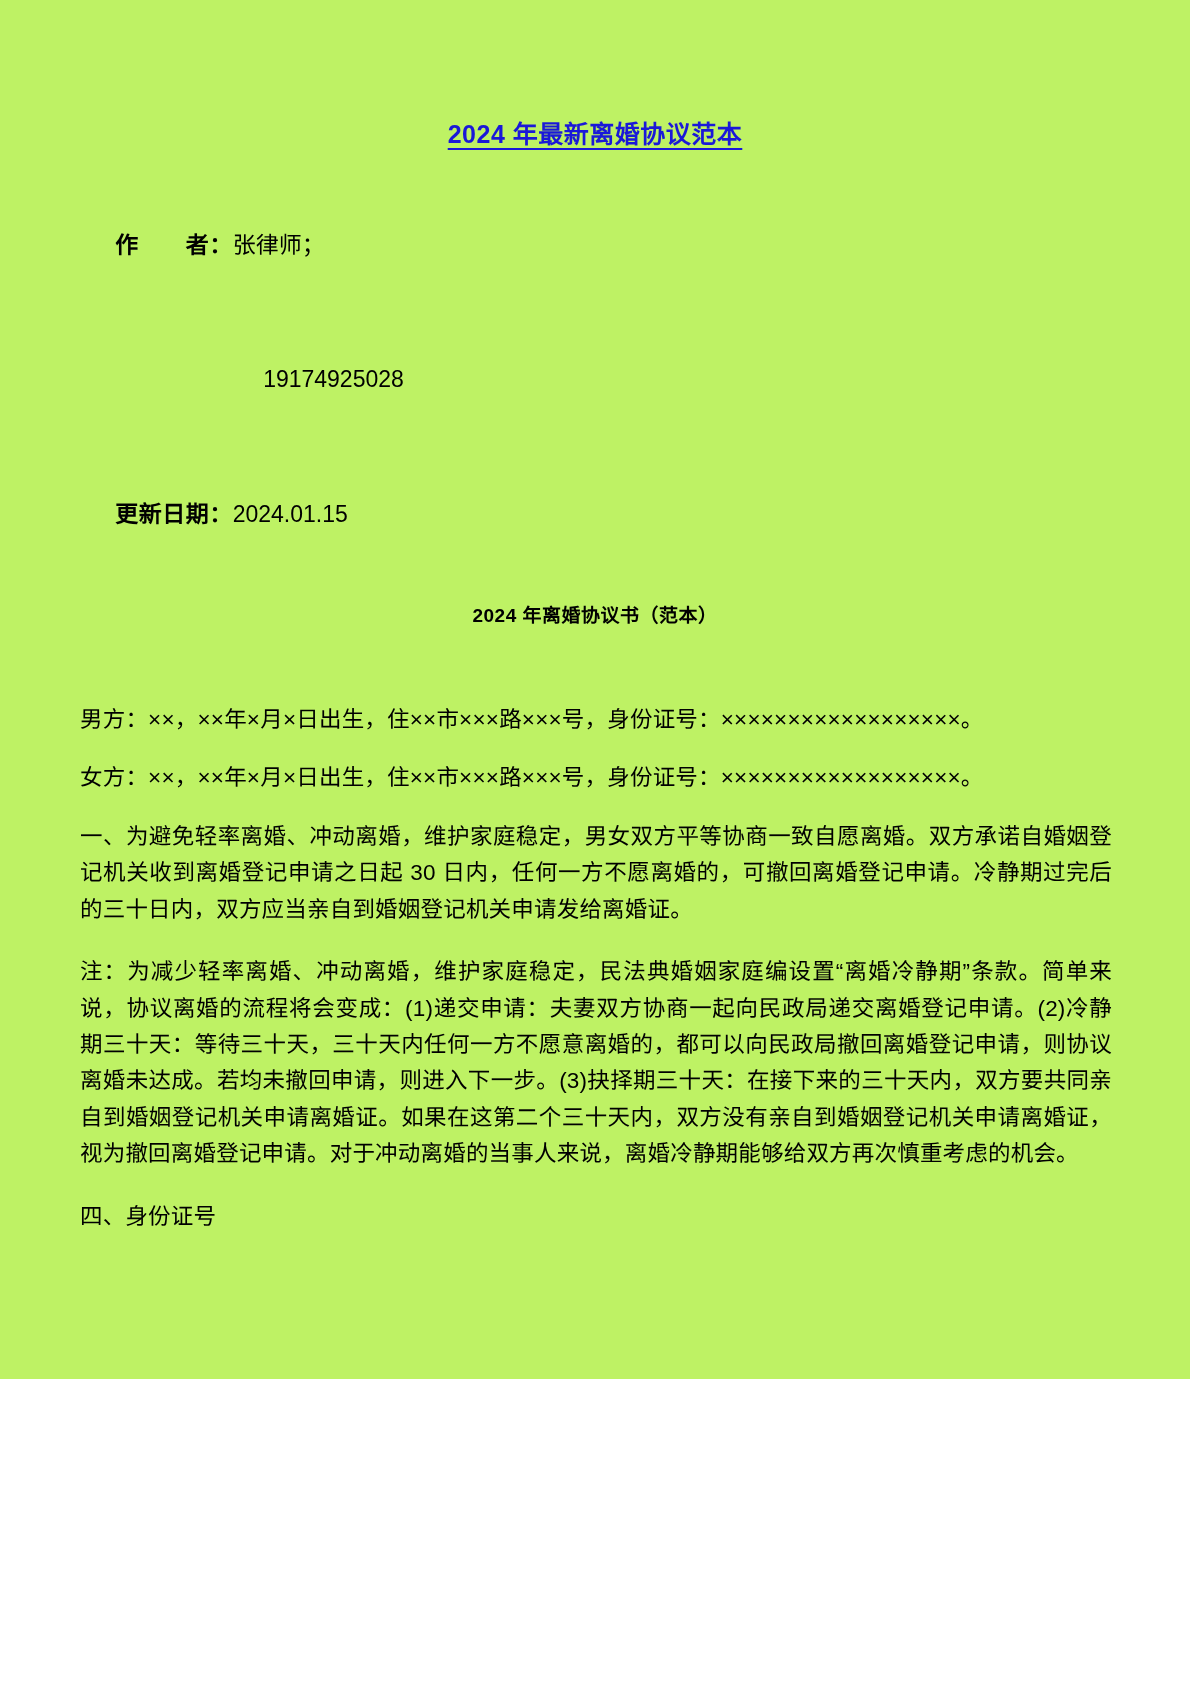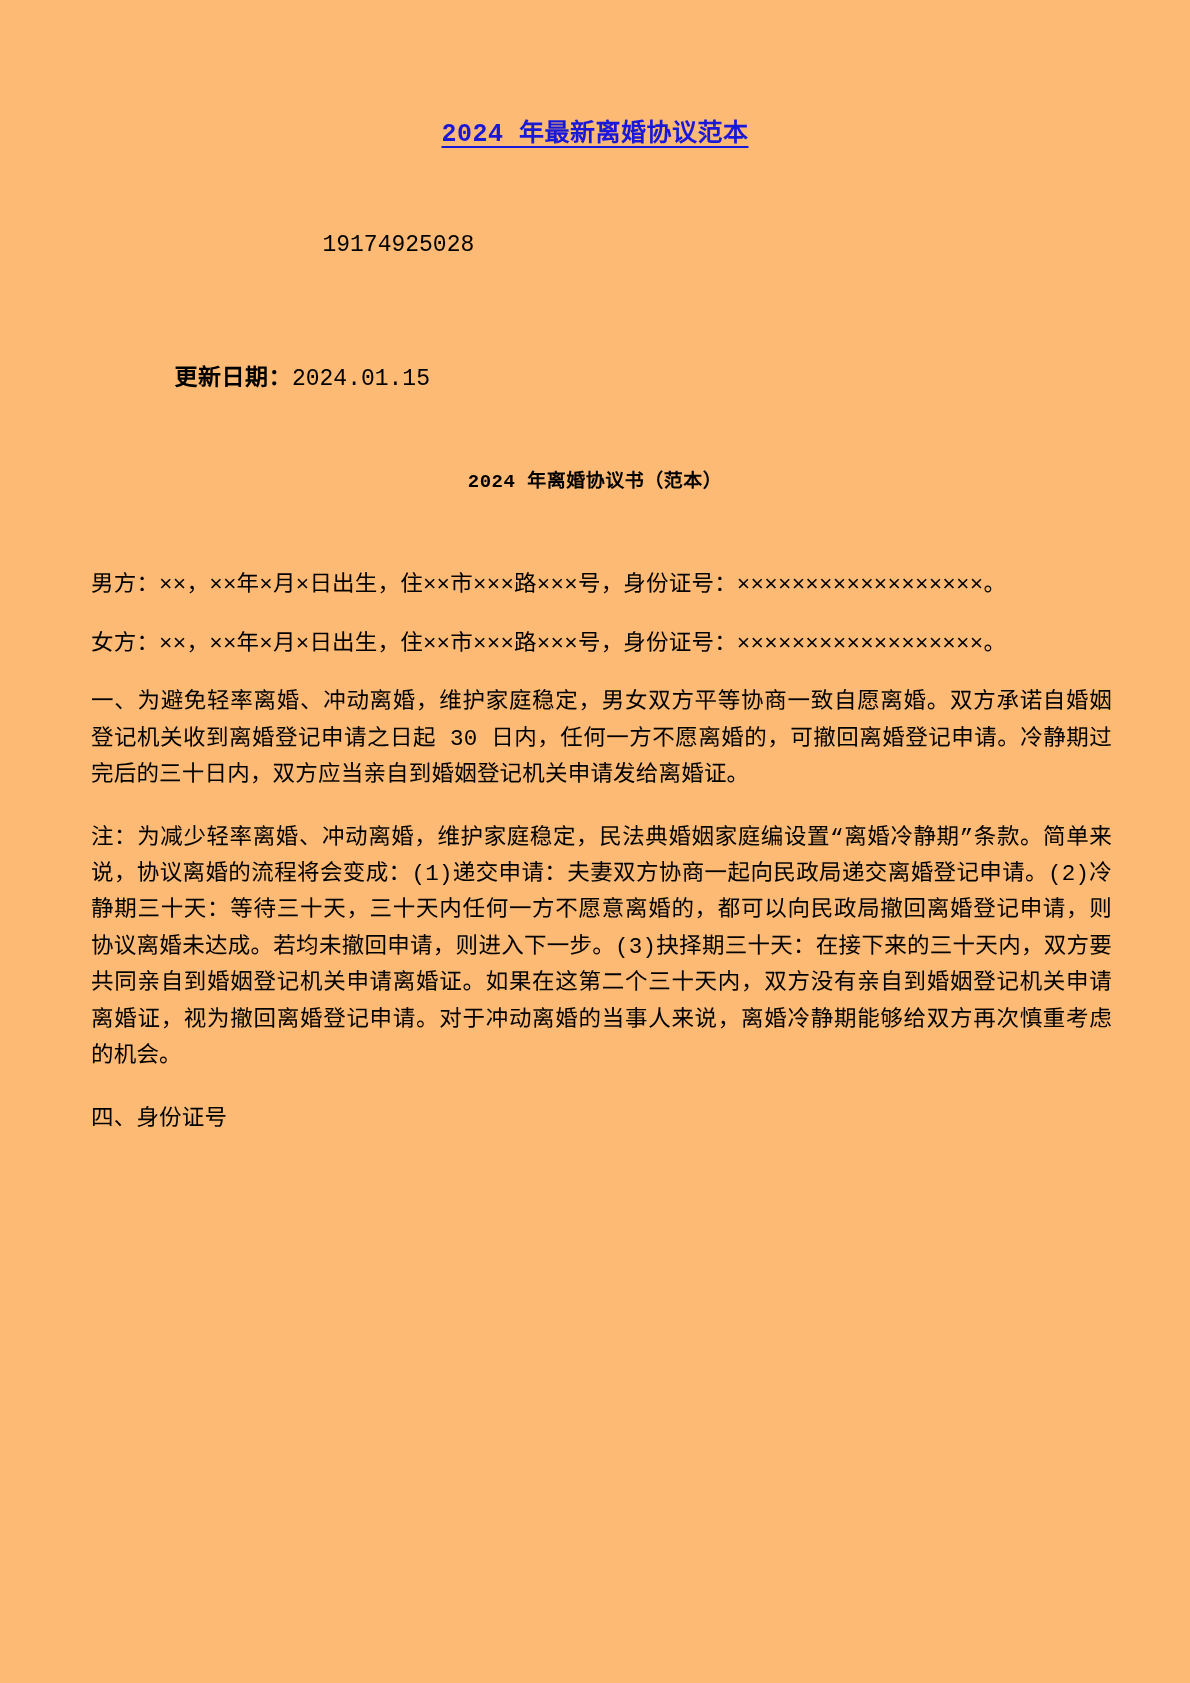--- a/index.html
+++ b/index.html
@@ -8,26 +8,25 @@
     padding: 0;
     background: #ffffff;
   }
   body {
     font-family: "Liberation Sans", "DejaVu Sans", sans-serif;
     color: #000000;
   }
   .page {
     position: relative;
     width: 1190px;
-    height: 1683px;
+    height: 1379px;
     margin: 0 auto;
-    background: #fdba74;
+    background: #bef264;
     box-sizing: border-box;
     overflow: hidden;
-    font-family: Liberation Mono, monospace;
   }
   .content {
     position: absolute;
     left: 0;
     top: 0;
     width: 1190px;
     padding: 118px 62px 0 62px;
     box-sizing: border-box;
   }
 
@@ -77,21 +76,21 @@
   }
 
   
   .body-wrap {
     margin-top: 72px;
     padding: 0 16px 0 18px;
   }
   p.para {
     font-size: 22.5px;
     line-height: 1.62;
-    margin: 0 0 26px 11px;
+    margin: 0 0 26px 0;
     text-align: justify;
     text-justify: inter-ideograph;
     letter-spacing: 0.2px;
     word-break: break-all;
   }
   p.para.tight {
     margin-bottom: 22px;
   }
   p.para.gap-xl {
     margin-bottom: 58px;
@@ -112,20 +111,23 @@
 <body>
 
 <div class="page">
 
   <div class="content">
 
     <h1 class="doc-title">2024 年最新离婚协议范本</h1>
 
     <div class="meta-block">
 
+      <div class="meta-row">
+        <span class="meta-label">作　　者</span><span class="meta-label">：</span><span class="meta-value">张律师；</span>
+      </div>
 
       <div class="meta-row indented">
         <span class="meta-value">19174925028</span>
       </div>
 
       <div class="meta-row">
         <span class="meta-label">更新日期</span><span class="meta-label">：</span><span class="meta-value">2024.01.15</span>
       </div>
 
     </div>

